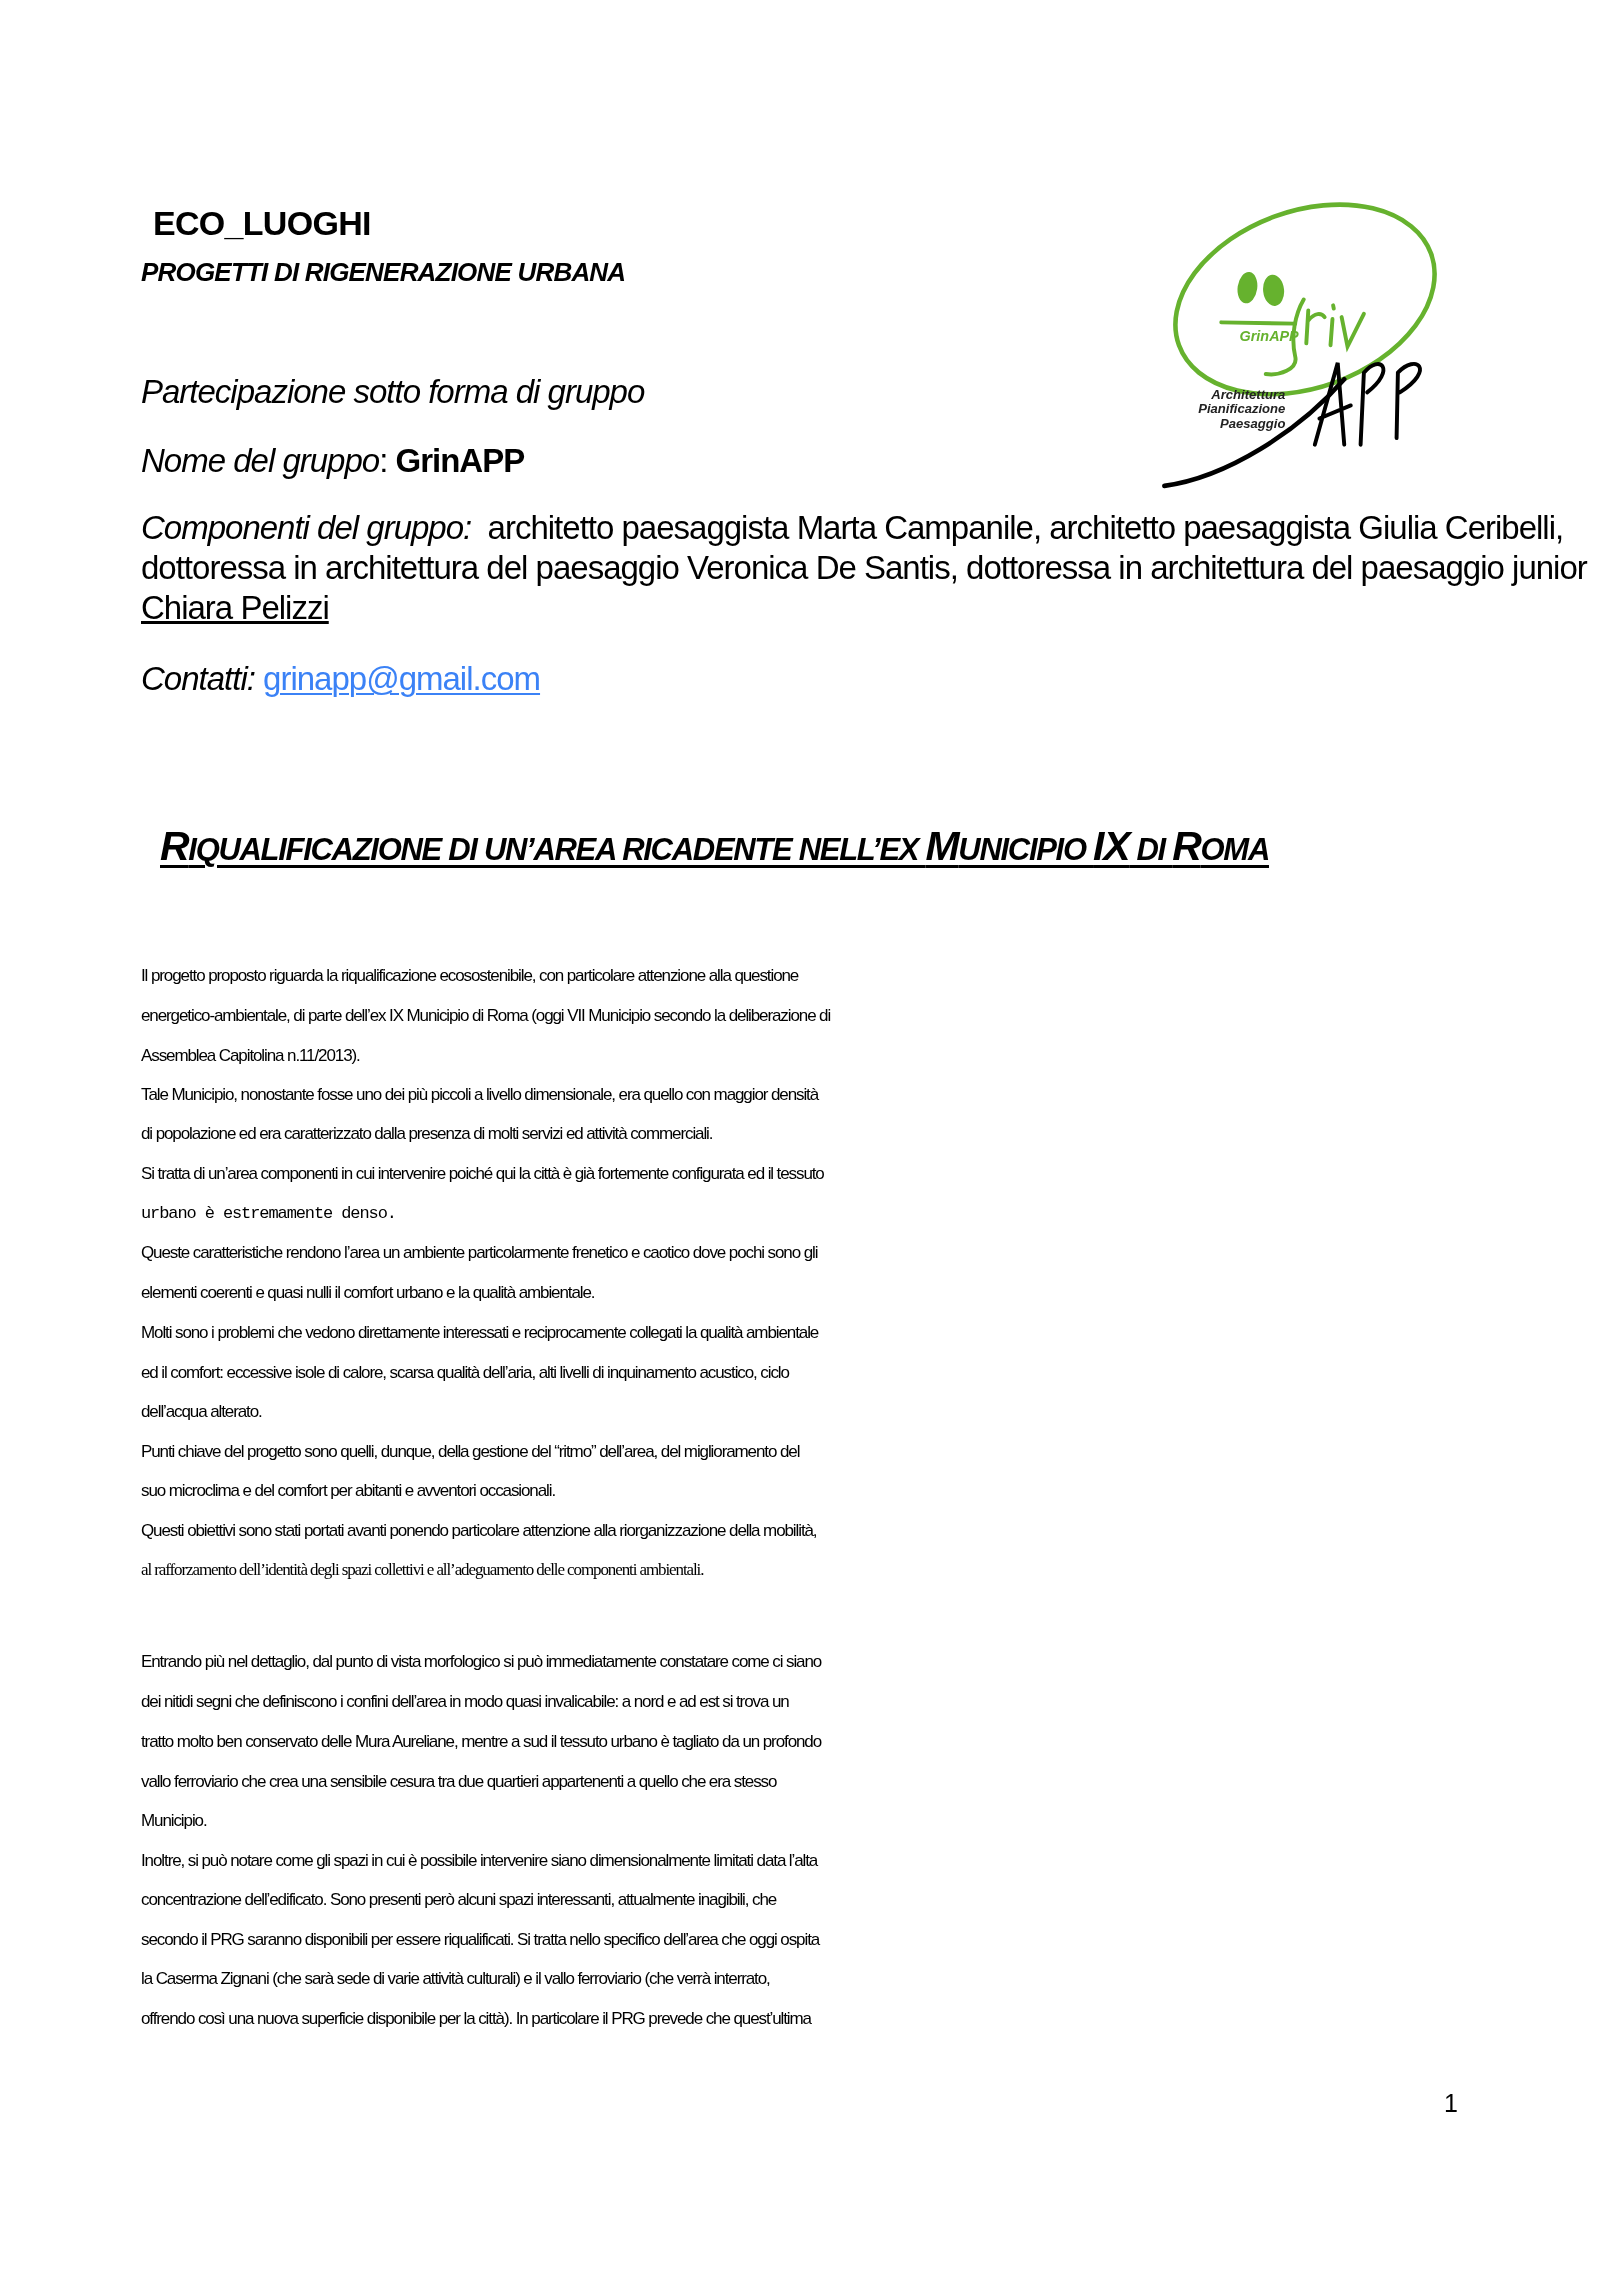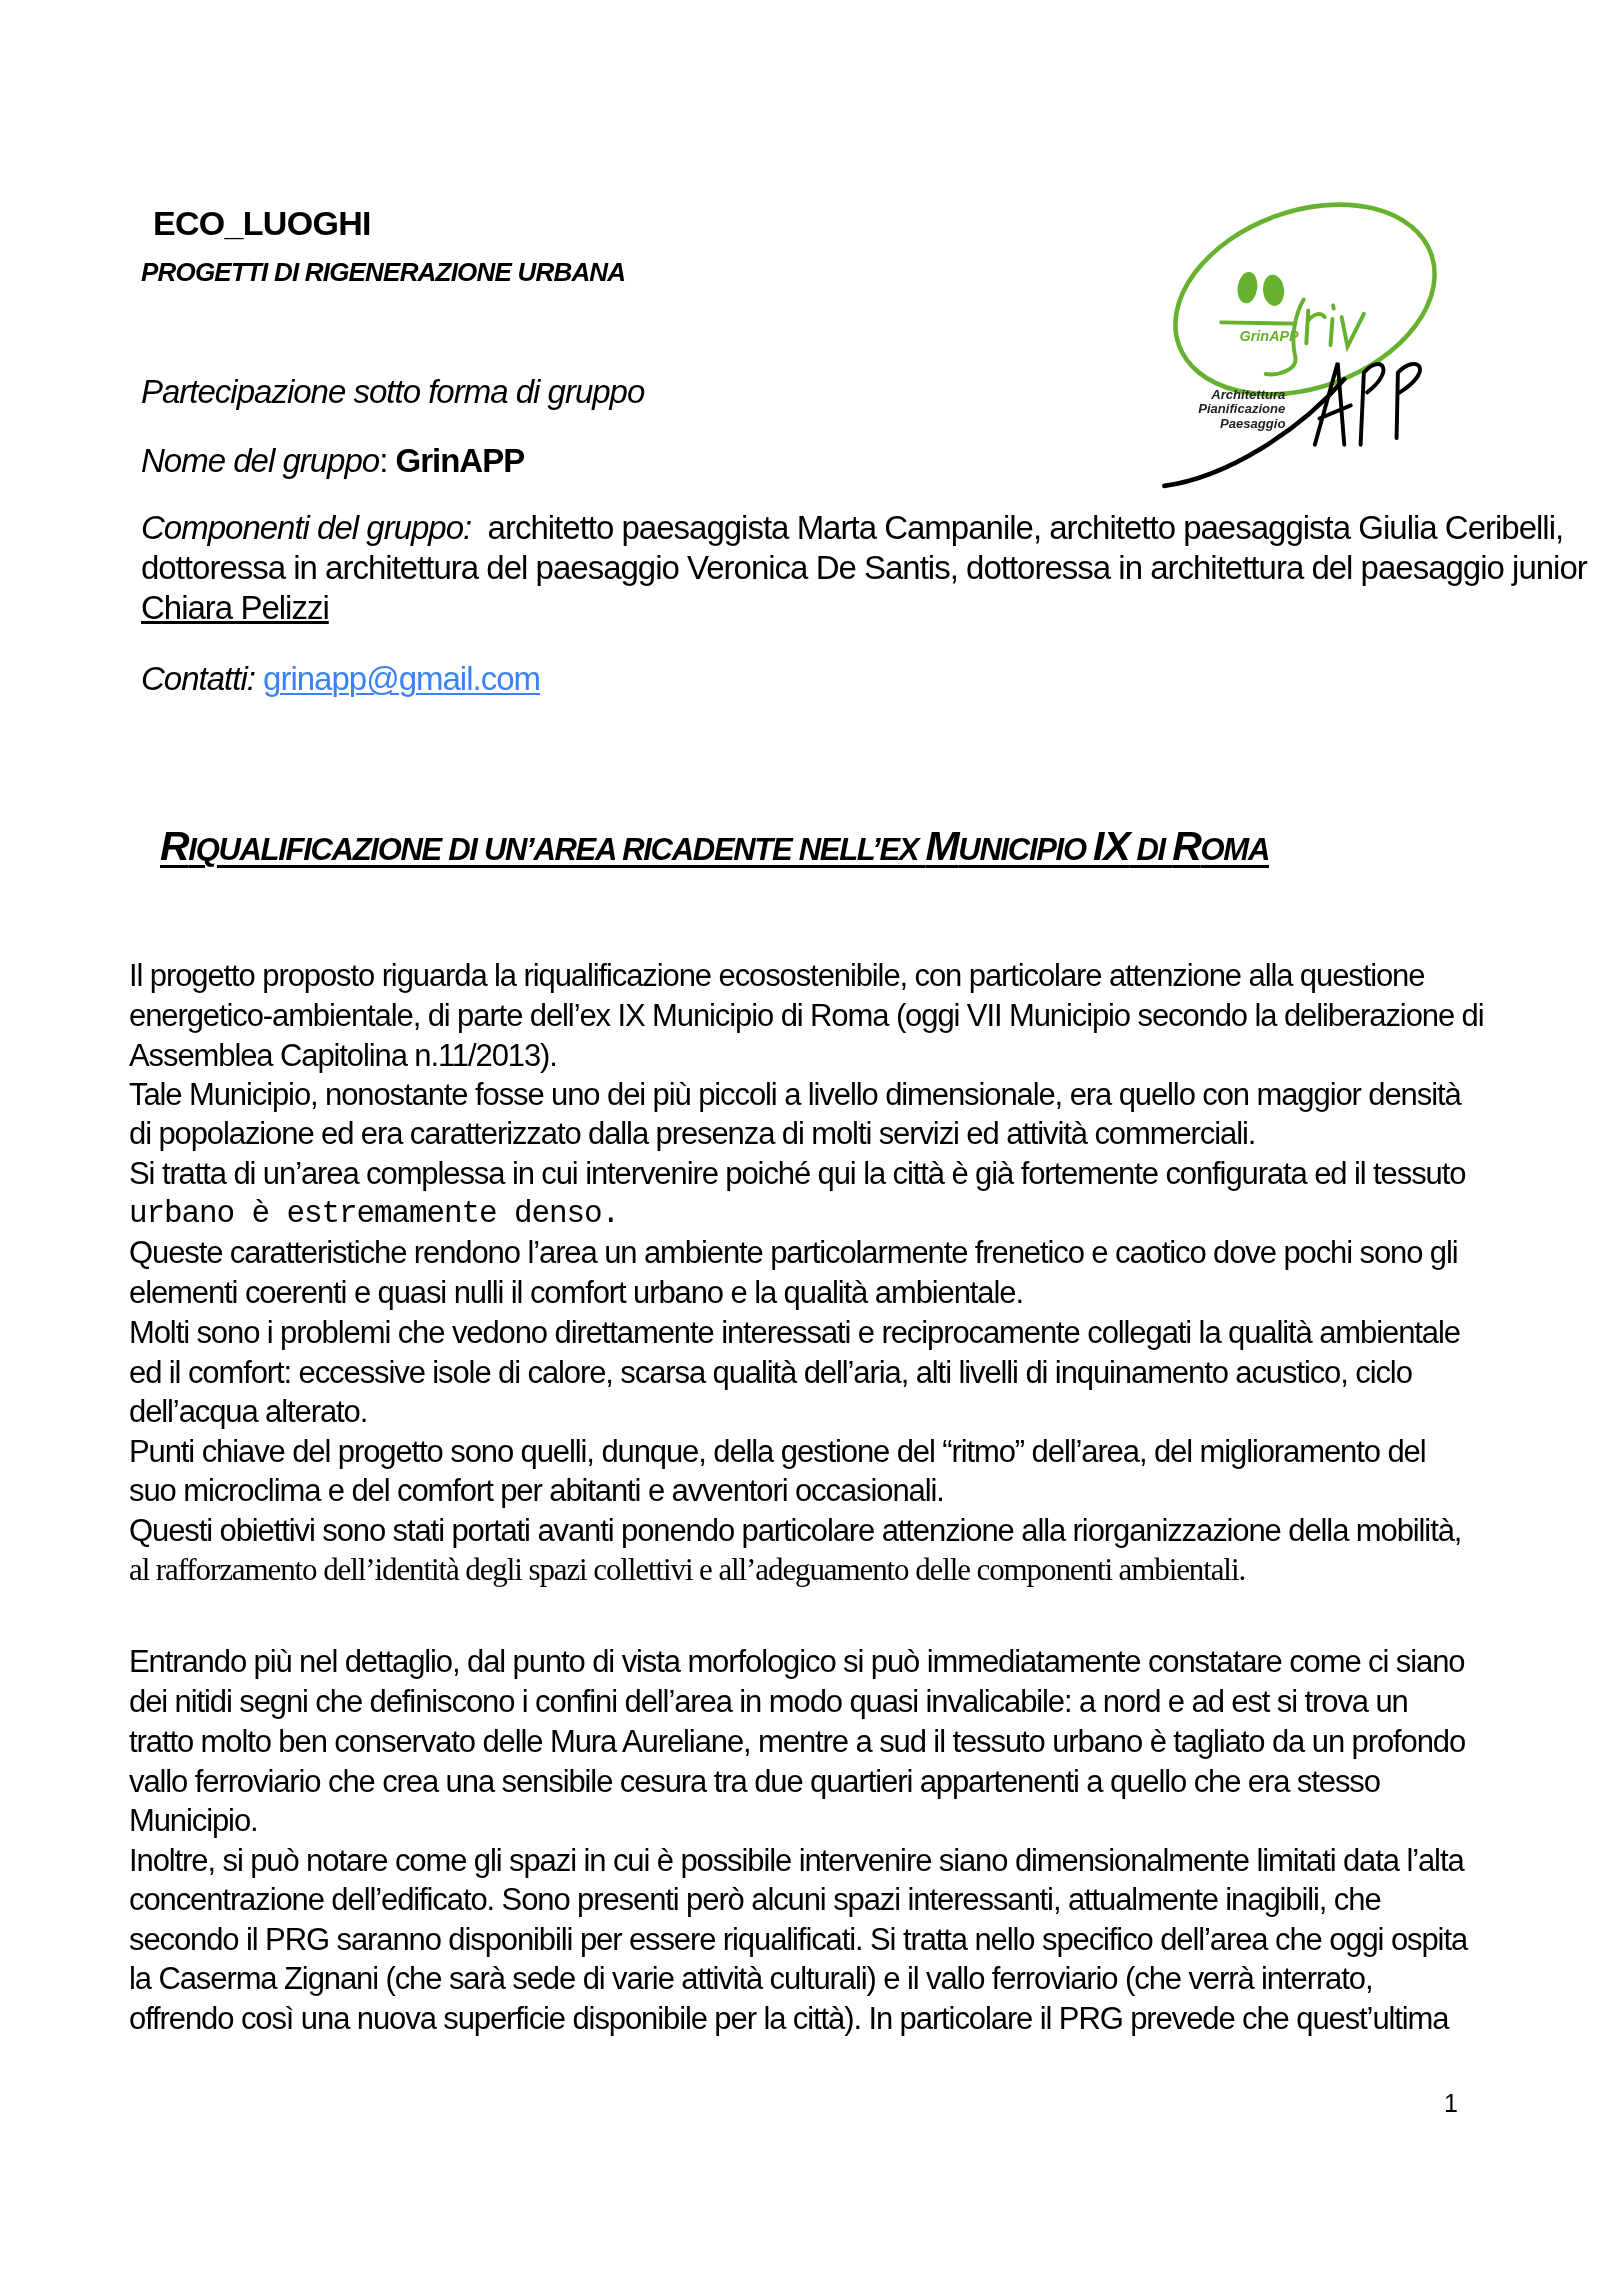--- a/index.html
+++ b/index.html
@@ -4,21 +4,21 @@
 <style>
   html, body { margin: 0; padding: 0; background: #ffffff; }
   body { width: 1623px; height: 2295px; position: relative; overflow: hidden;
          font-family: "Liberation Sans", sans-serif; color: #000; }
   .abs { position: absolute; white-space: nowrap; }
   .eco { left: 153px; top: 204px; font-size: 34px; font-weight: bold; letter-spacing: -0.7px; }
   .sub { left: 141px; top: 257px; font-size: 26px; font-weight: bold; font-style: italic; letter-spacing: -0.8px; }
   .meta { left: 141px; font-size: 33px; letter-spacing: -1px; }
   .meta i { font-style: italic; }
   .meta b { font-weight: bold; }
-  .line { left: 129px; font-size: 31px; letter-spacing: -1.1px; line-height: 39px; }
+  .line { left: 141px; font-size: 17px; letter-spacing: -1.1px; line-height: 39px; }
   .link { color: #3b82f6; text-decoration: underline; text-decoration-thickness: 2px; text-underline-offset: 3.3px; }
   .title { left: 160px; top: 823px; font-size: 41px; font-weight: bold; font-style: italic;
            letter-spacing: -1.3px; text-decoration: underline; text-decoration-thickness: 2.6px; text-underline-offset: 5.2px; }
   .title .sc { font-size: 31px; }
   .pagenum { left: 1444px; top: 2089px; font-size: 25px; }
   .logo { position: absolute; left: 1148px; top: 183px; width: 314px; height: 314px; }
 </style>
 </head>
 <body>
 
@@ -61,21 +61,21 @@
 
 <div class="abs meta" style="top:660px;"><i>Contatti:</i> <a class="link">grinapp@gmail.com</a></div>
 
 <div class="abs title"><span>R</span><span class="sc">IQUALIFICAZIONE DI UN’AREA RICADENTE NELL’EX </span><span>M</span><span class="sc">UNICIPIO </span><span>IX</span><span class="sc"> DI </span><span>R</span><span class="sc">OMA</span></div>
 
 <div class="abs line" style="top:956px;">Il progetto proposto riguarda la riqualificazione ecosostenibile, con particolare attenzione alla questione</div>
 <div class="abs line" style="top:996px;">energetico-ambientale, di parte dell’ex IX Municipio di Roma (oggi VII Municipio secondo la deliberazione di</div>
 <div class="abs line" style="top:1036px;">Assemblea Capitolina n.11/2013).</div>
 <div class="abs line" style="top:1075px;">Tale Municipio, nonostante fosse uno dei più piccoli a livello dimensionale, era quello con maggior densità</div>
 <div class="abs line" style="top:1114px;">di popolazione ed era caratterizzato dalla presenza di molti servizi ed attività commerciali.</div>
-<div class="abs line" style="top:1154px;">Si tratta di un’area complessa in cui intervenire poiché qui la città è già fortemente configurata ed il tessuto</div>
+<div class="abs line" style="top:1154px;">Si tratta di un’area componenti in cui intervenire poiché qui la città è già fortemente configurata ed il tessuto</div>
 <div class="abs line" style="top:1194px;font-family:Liberation Mono, monospace;">urbano è estremamente denso.</div>
 <div class="abs line" style="top:1233px;">Queste caratteristiche rendono l’area un ambiente particolarmente frenetico e caotico dove pochi sono gli</div>
 <div class="abs line" style="top:1273px;">elementi coerenti e quasi nulli il comfort urbano e la qualità ambientale.</div>
 <div class="abs line" style="top:1313px;">Molti sono i problemi che vedono direttamente interessati e reciprocamente collegati la qualità ambientale</div>
 <div class="abs line" style="top:1353px;">ed il comfort: eccessive isole di calore, scarsa qualità dell’aria, alti livelli di inquinamento acustico, ciclo</div>
 <div class="abs line" style="top:1392px;">dell’acqua alterato.</div>
 <div class="abs line" style="top:1432px;">Punti chiave del progetto sono quelli, dunque, della gestione del “ritmo” dell’area, del miglioramento del</div>
 <div class="abs line" style="top:1471px;">suo microclima e del comfort per abitanti e avventori occasionali.</div>
 <div class="abs line" style="top:1511px;">Questi obiettivi sono stati portati avanti ponendo particolare attenzione alla riorganizzazione della mobilità,</div>
 <div class="abs line" style="top:1550px;font-family:Liberation Serif, serif;">al rafforzamento dell’identità degli spazi collettivi e all’adeguamento delle componenti ambientali.</div>

